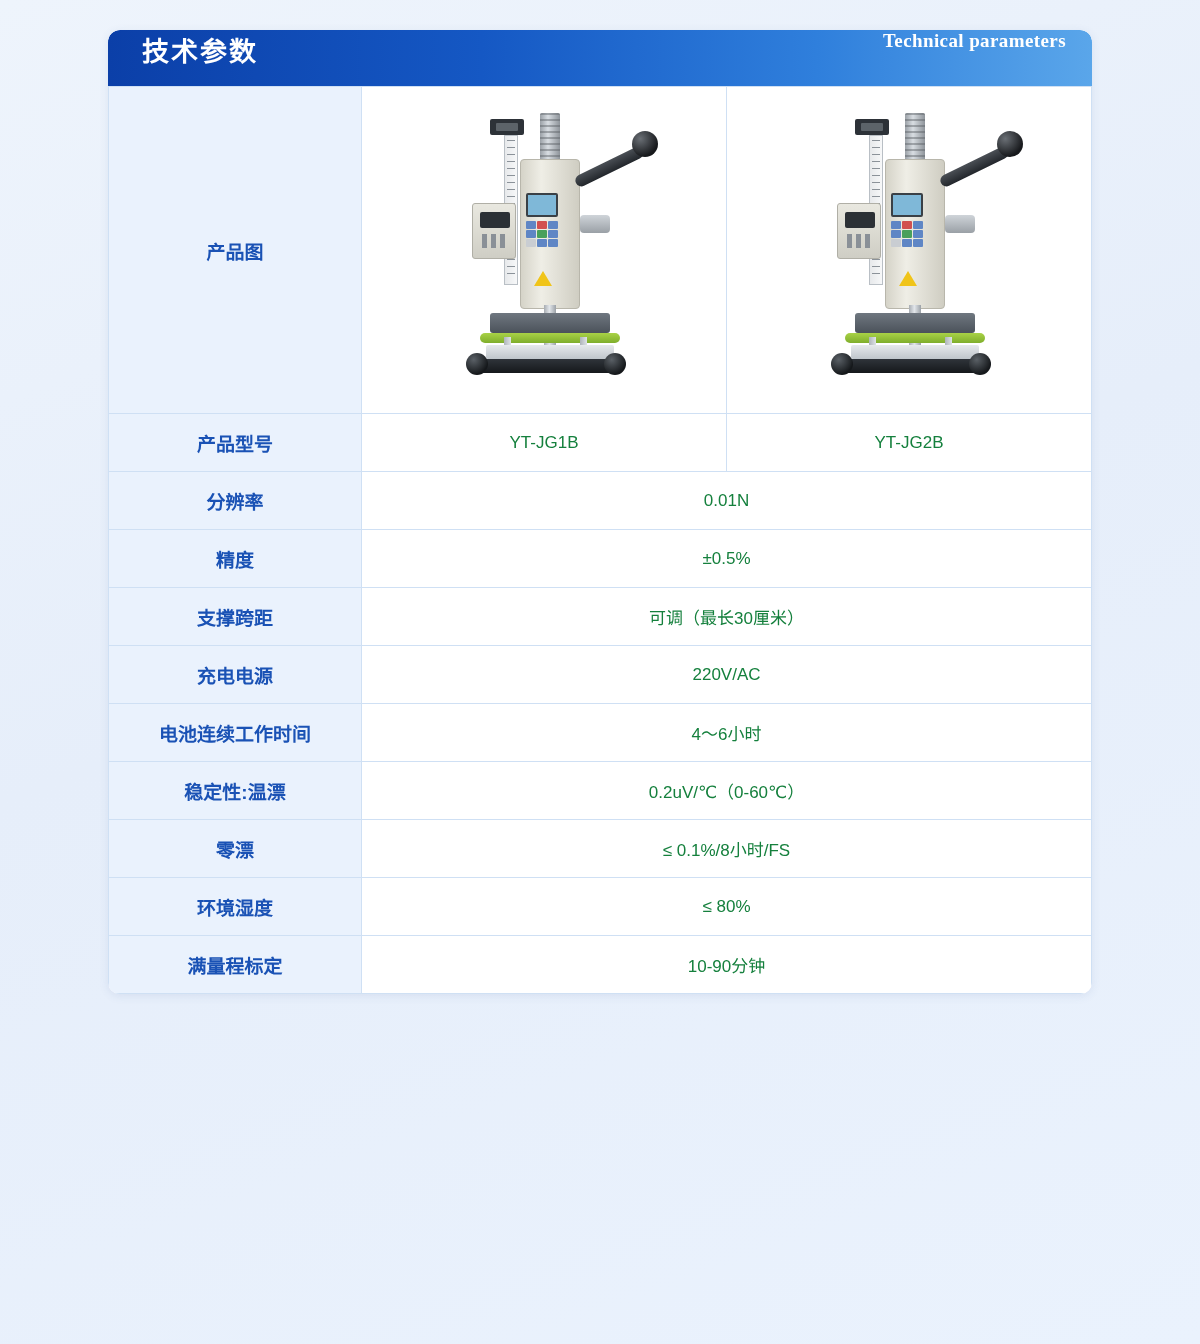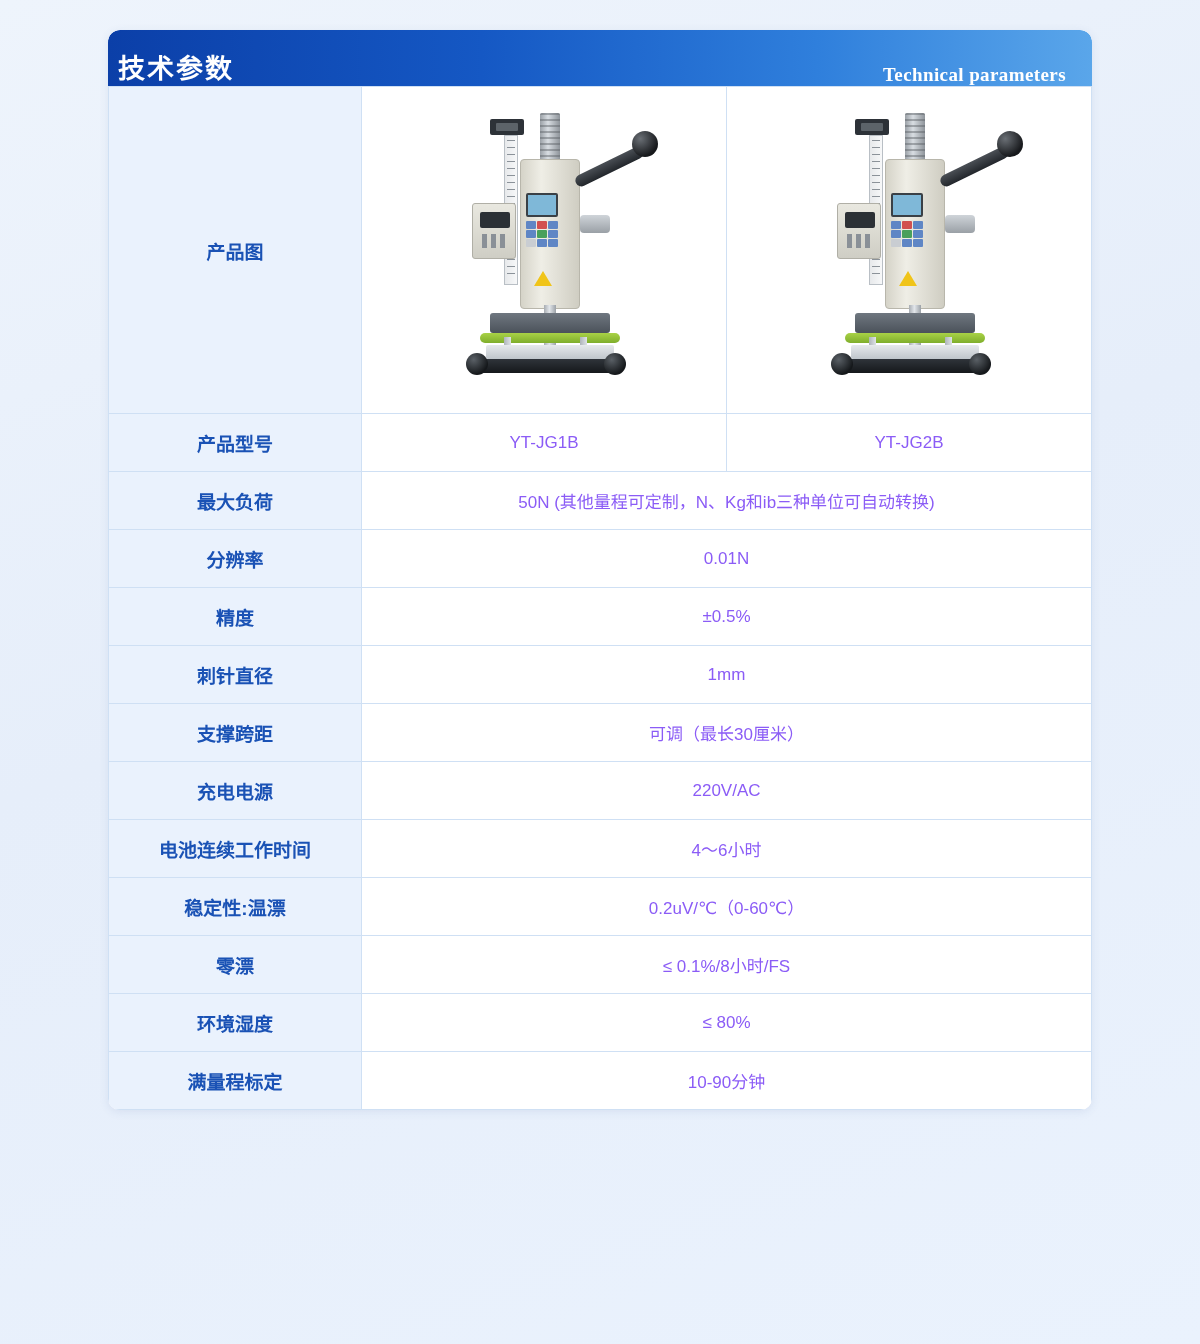--- a/index.html
+++ b/index.html
@@ -31,38 +31,37 @@
     overflow: hidden;
   }
   
   .header {
     position: relative;
     height: 56px;
     background: linear-gradient(90deg, #0b3fa8 0%, #1558c4 38%, #2f7fdc 72%, #5aa6ea 100%);
     border-top-left-radius: 12px;
     border-top-right-radius: 12px;
     display: flex;
-    align-items: flex-end;
+    align-items: flex-start;
     justify-content: space-between;
-    padding: 0 26px 0 10px;
+    padding: 0 26px 0 34px;
     box-sizing: border-box;
   }
   .header-cn {
     color: #ffffff;
     font-size: 27px;
     font-weight: bold;
     letter-spacing: 2px;
   }
   .header-en {
     color: #ffffff;
     font-family: "Liberation Serif", "DejaVu Serif", serif;
     font-size: 19px;
     font-weight: bold;
     letter-spacing: 0.4px;
-    margin-top: 15px;
   }
   
   table.spec {
     width: 100%;
     border-collapse: collapse;
     table-layout: fixed;
   }
   table.spec td {
     border: 1px solid #cfe0f4;
     vertical-align: middle;
@@ -71,21 +70,21 @@
     width: 244px;
     background: #eaf2fd;
     color: #1a52b5;
     font-size: 19px;
     font-weight: bold;
     text-align: center;
     padding: 15px 4px;
   }
   td.value {
     background: #ffffff;
-    color: #8b5cf6;
+    color: #15803d;
     font-size: 17px;
     text-align: center;
     padding: 15px 6px;
   }
   td.photo-cell {
     background: #ffffff;
     height: 296px;
     padding: 0;
     text-align: center;
   }
@@ -415,39 +414,31 @@
             </div>
           </td>
         </tr>
 
         <tr>
           <td class="label">产品型号</td>
           <td class="value">YT-JG1B</td>
           <td class="value">YT-JG2B</td>
         </tr>
 
-        <tr>
-          <td class="label">最大负荷</td>
-          <td class="value" colspan="2">50N (其他量程可定制，N、Kg和ib三种单位可自动转换)</td>
-        </tr>
 
         <tr>
           <td class="label">分辨率</td>
           <td class="value" colspan="2">0.01N</td>
         </tr>
 
         <tr>
           <td class="label">精度</td>
           <td class="value" colspan="2">±0.5%</td>
         </tr>
 
-        <tr>
-          <td class="label">刺针直径</td>
-          <td class="value" colspan="2">1mm</td>
-        </tr>
 
         <tr>
           <td class="label">支撑跨距</td>
           <td class="value" colspan="2">可调（最长30厘米）</td>
         </tr>
 
 
         <tr>
           <td class="label">充电电源</td>
           <td class="value" colspan="2">220V/AC</td>

